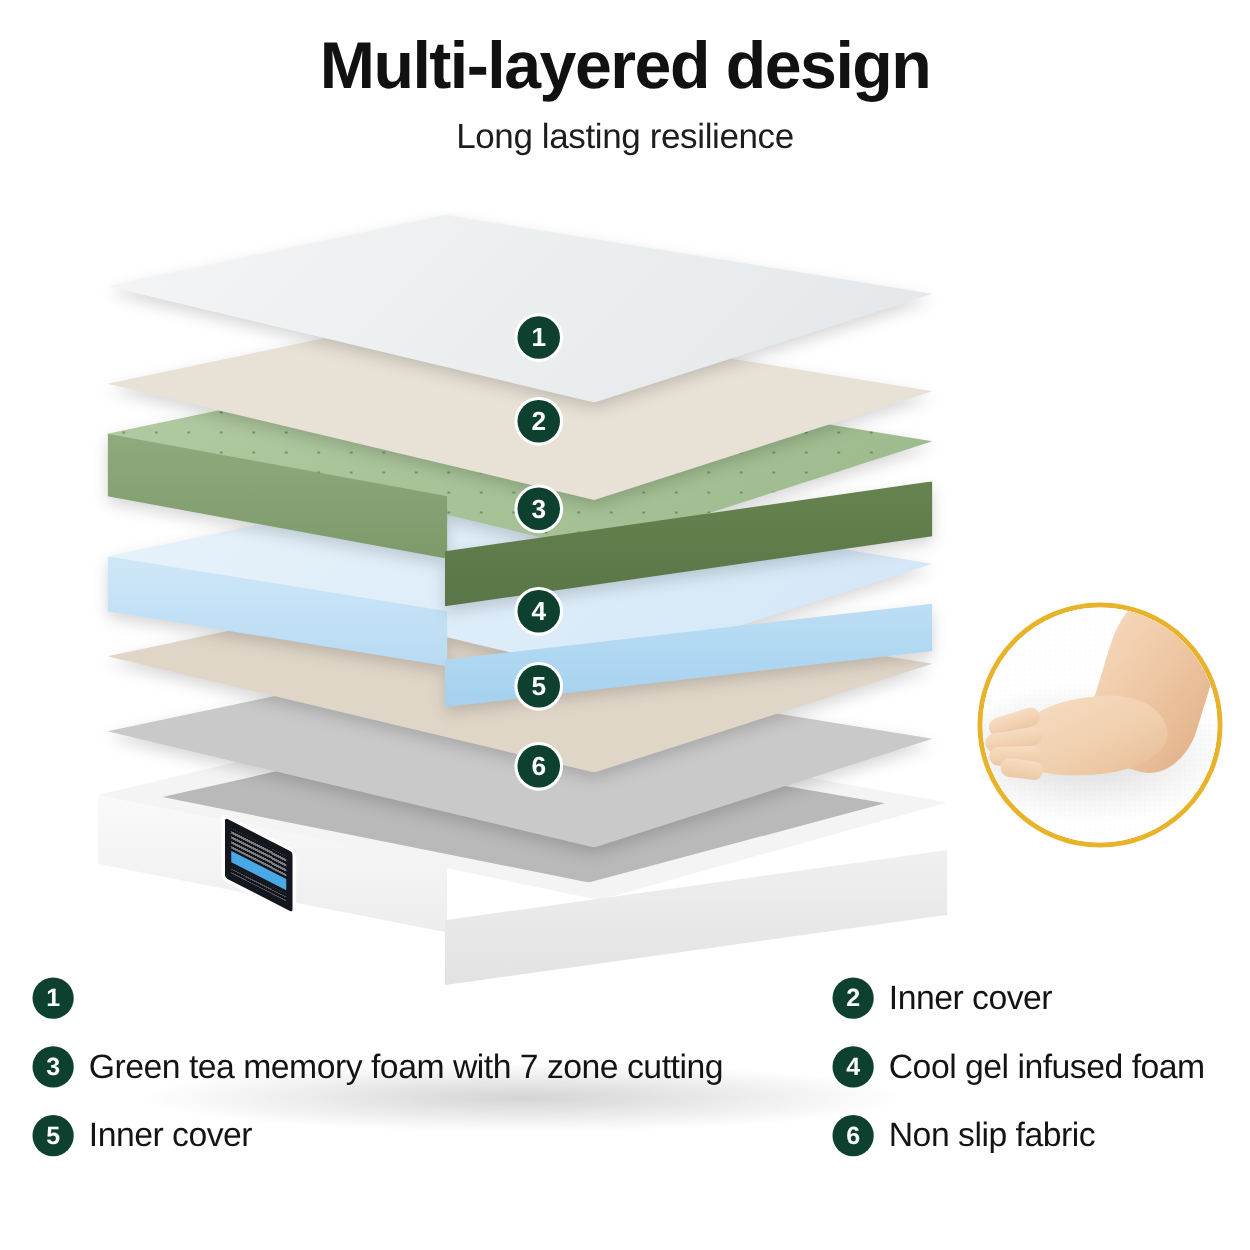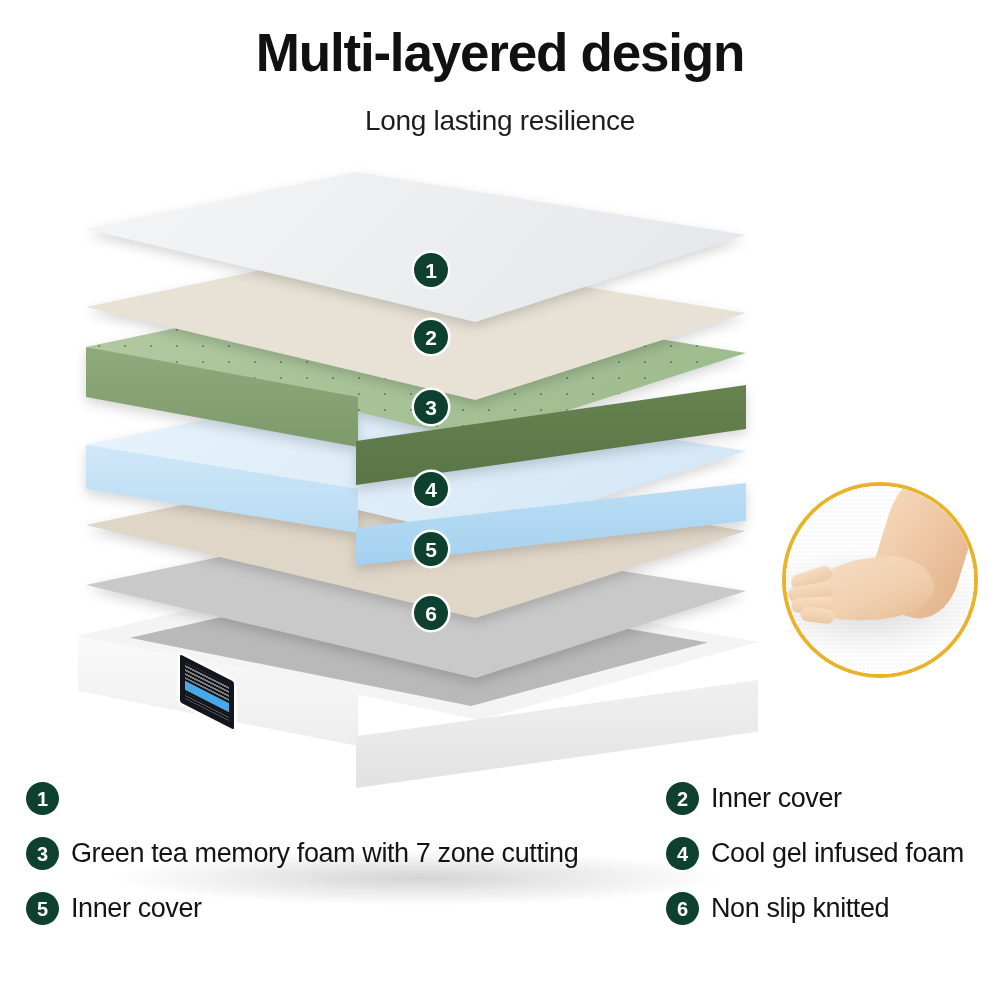--- a/index.html
+++ b/index.html
@@ -18,21 +18,21 @@
     font-size:53px;
     font-weight:bold;
     letter-spacing:-1.2px;
     color:#111111;
     line-height:1.06;
   }
   .subtitle {
     font-size:28px;
     font-weight:400;
     color:#1d1d1d;
-    margin-top:24px;
+    margin-top:12px;
     letter-spacing:-0.3px;
   }
 
   
   .stage {
     position:absolute;
     left:0; top:150px;
     width:1000px; height:630px;
   }
 
@@ -273,15 +273,15 @@
     <div class="legend-badge">4</div>
     <div class="legend-text">Cool gel infused foam</div>
   </div>
 
   <div class="legend-item">
     <div class="legend-badge">5</div>
     <div class="legend-text">Inner cover</div>
   </div>
   <div class="legend-item">
     <div class="legend-badge">6</div>
-    <div class="legend-text">Non slip knitted</div>
+    <div class="legend-text">Non slip fabric</div>
   </div>
 </div>
 
 </body></html>

